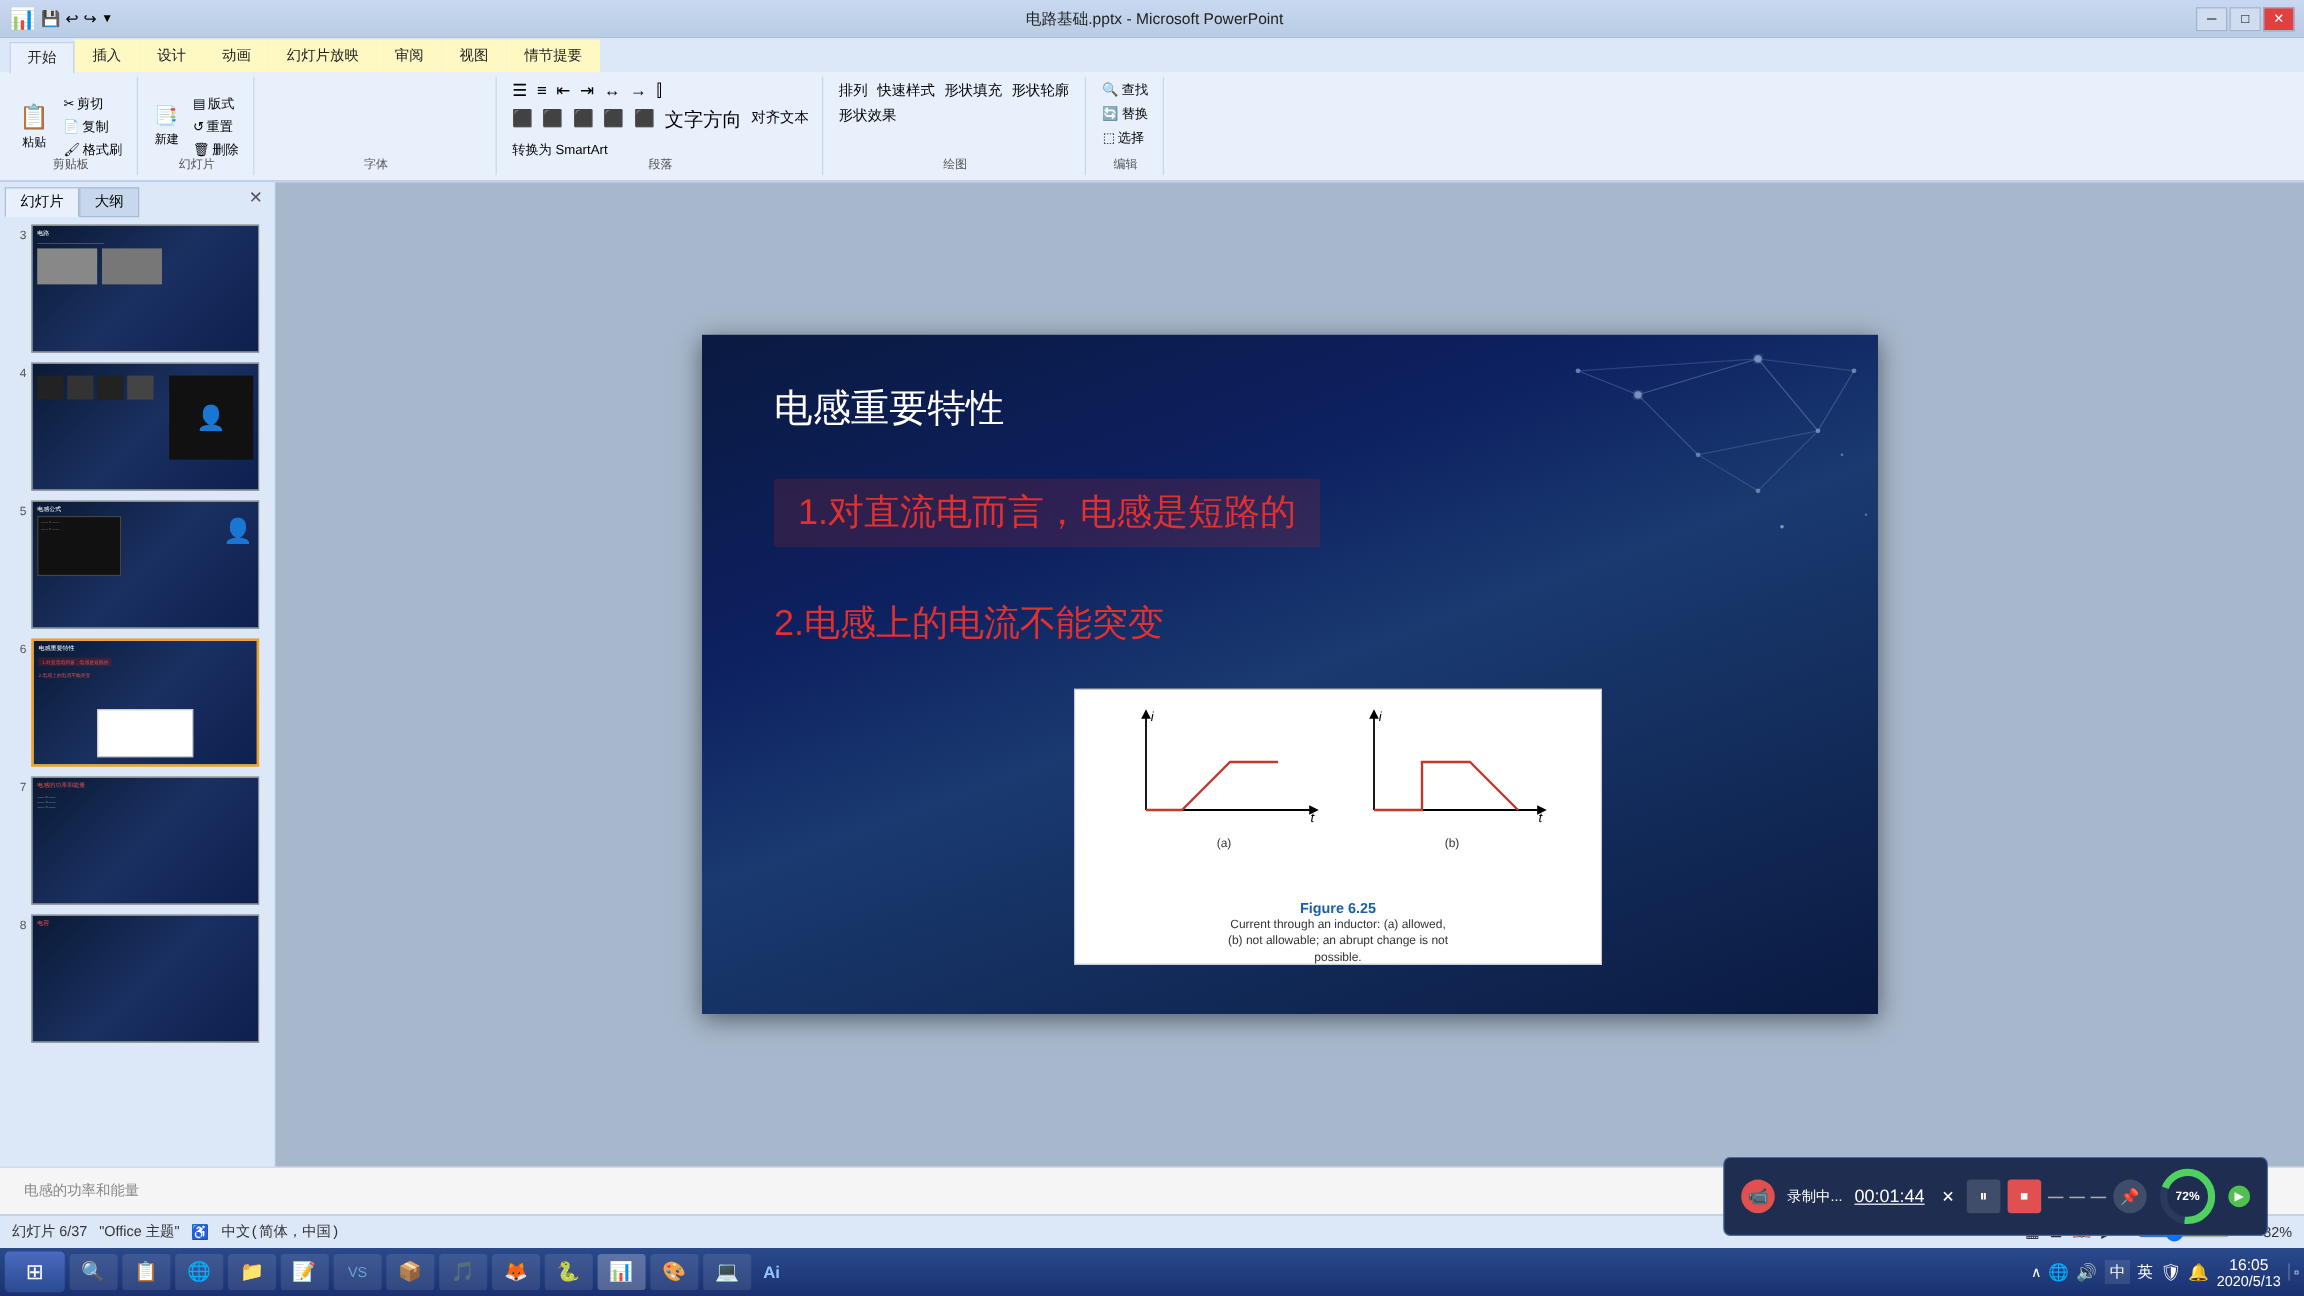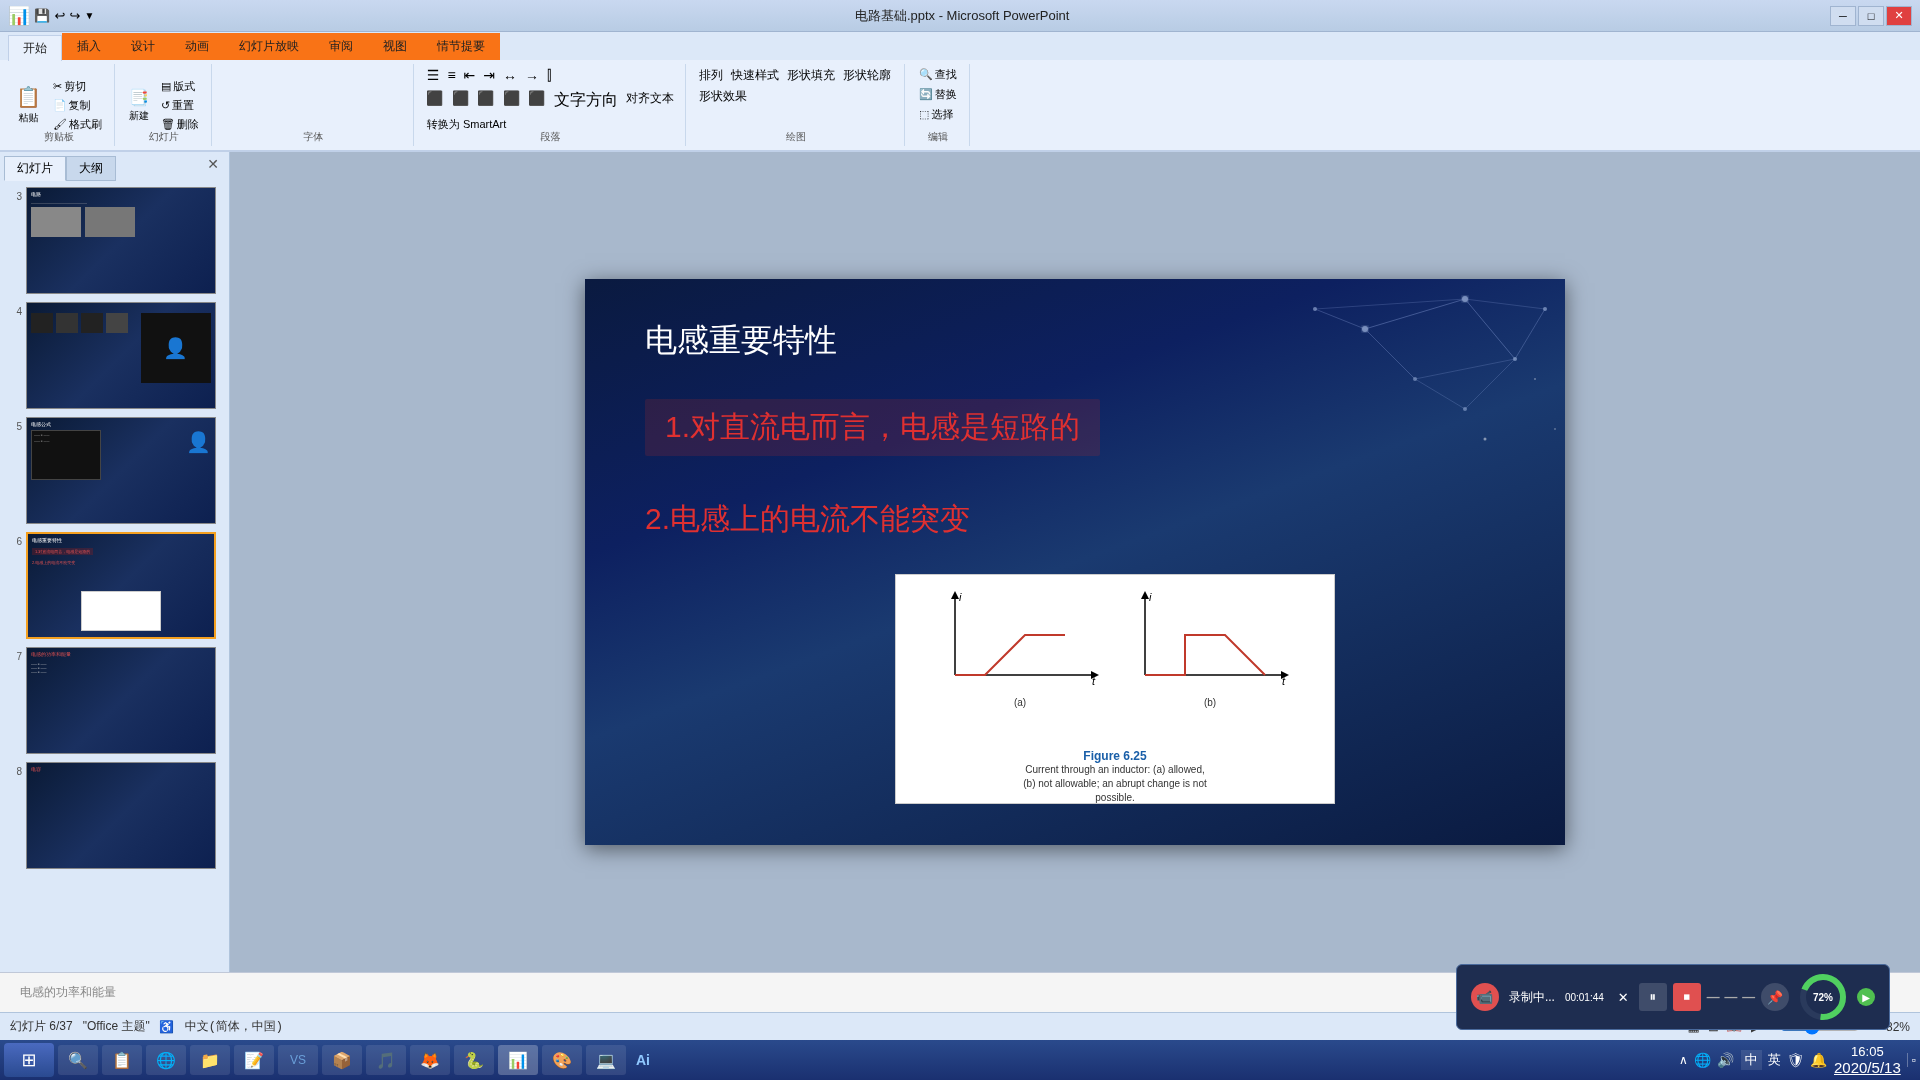--- a/index.html
+++ b/index.html
@@ -31,21 +31,21 @@
       padding: 0 8px;
       background: #dce8f8;
       height: 28px;
       align-items: flex-end;
     }
     .ribbon-tab {
       padding: 4px 14px;
       font-size: 12px;
       color: #222;
       cursor: pointer;
-      background: #f97316;
+      background: #fef9c3;
       border: 1px solid transparent;
     }
     .ribbon-tab.active {
       background: #e8f0fc;
       border: 1px solid #c0d0e8;
       border-bottom: none;
       margin-bottom: -1px;
       z-index: 1;
     }
     #ribbon-content {
@@ -346,21 +346,21 @@
       align-items: center;
       gap: 6px;
       color: white;
       font-size: 12px;
     }
     .taskbar-clock {
       text-align: center;
       cursor: pointer;
     }
     .taskbar-clock .time { font-size: 13px; }
-    .taskbar-clock .date { font-size: 15px; text-decoration: underline; }
+    .taskbar-clock .date { font-size: 12px; }
 
     
     #recording-bar {
       position: absolute;
       bottom: 100px;
       right: 60px;
       background: #2a3a5c;
       border: 1px solid #4a6a9c;
       border-radius: 4px;
       padding: 8px 16px;
@@ -735,21 +735,21 @@
       <input type="range" min="10" max="200" value="82" style="width: 80px;">
       <span style="cursor:pointer;">+</span>
       <span style="cursor:pointer;min-width:35px;text-align:right;">82%</span>
     </div>
   </div>
 </div>
 
 <div id="recording-bar" style="position:fixed;bottom:50px;right:30px;background:#1e2d50;border:1px solid #4a6a9c;border-radius:6px;padding:8px 14px;display:flex;align-items:center;gap:10px;color:white;font-size:12px;z-index:100;">
   <div style="width:28px;height:28px;background:#e05050;border-radius:50%;display:flex;align-items:center;justify-content:center;font-size:14px;">📹</div>
   <span>录制中...</span>
-  <span style="font-size:10px;">00:01:44</span>
+  <span style="font-size:15px;text-decoration:underline;">00:01:44</span>
   <span style="cursor:pointer;font-size:13px;margin-left:4px;">✕</span>
 
   <div style="display:flex;gap:6px;align-items:center;">
     <div style="width:28px;height:28px;background:rgba(255,255,255,0.15);border-radius:3px;display:flex;align-items:center;justify-content:center;cursor:pointer;font-size:13px;">⏸</div>
     <div style="width:28px;height:28px;background:#e05050;border-radius:3px;display:flex;align-items:center;justify-content:center;cursor:pointer;font-size:13px;">⏹</div>
     <div style="font-size:18px;color:#aaa;">─ ─ ─</div>
     <div style="width:28px;height:28px;background:rgba(255,255,255,0.15);border-radius:50%;display:flex;align-items:center;justify-content:center;cursor:pointer;font-size:13px;color:#a0c0ff;">📌</div>
   </div>
 
   <div style="position:relative;width:48px;height:48px;display:flex;align-items:center;justify-content:center;">

